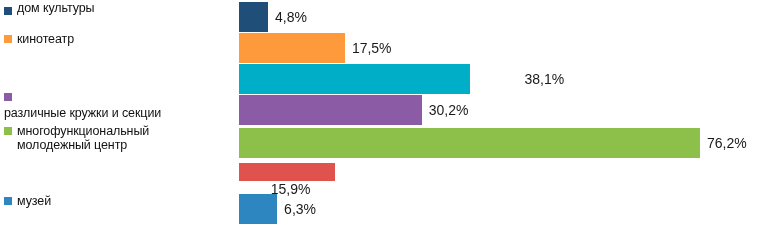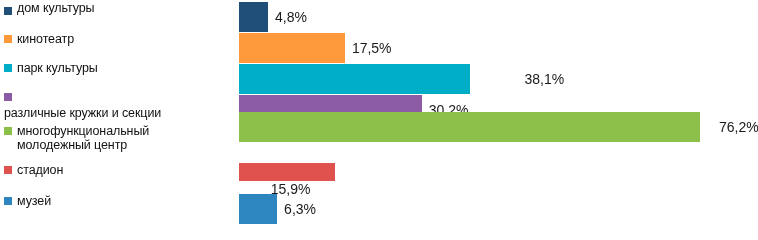--- a/index.html
+++ b/index.html
@@ -73,36 +73,28 @@
 
   <div class="legend">
     <div class="legend-item" style="top: 1px; align-items: flex-end;">
       <span class="swatch" style="background: rgb(31, 78, 121);"></span>
       <span class="legend-label">дом культуры</span>
     </div>
     <div class="legend-item" style="top: 32px;">
       <span class="swatch" style="background: rgb(255, 154, 60);"></span>
       <span class="legend-label">кинотеатр</span>
     </div>
-    <div class="legend-item" style="top: 61px;">
-      <span class="swatch" style="background: rgb(0, 174, 199);"></span>
-      <span class="legend-label">парк культуры</span>
-    </div>
     <div class="legend-item" style="top: 90px; flex-direction: column;">
       <span class="swatch" style="background: rgb(139, 91, 165);"></span>
       <span class="legend-label">различные кружки и секции</span>
     </div>
     <div class="legend-item" style="top: 124px;">
       <span class="swatch" style="background: rgb(140, 192, 74);"></span>
       <span class="legend-label">многофункциональный
 молодежный центр</span>
-    </div>
-    <div class="legend-item" style="top: 163px;">
-      <span class="swatch" style="background: rgb(224, 82, 77);"></span>
-      <span class="legend-label">стадион</span>
     </div>
     <div class="legend-item" style="top: 194px;">
       <span class="swatch" style="background: rgb(46, 134, 193);"></span>
       <span class="legend-label">музей</span>
     </div>
   </div>
 
   <div class="plot">
     <div class="bar-row" style="top: 2px; height: 30px;">
       <span class="bar" style="width: 29.04px; background: rgb(31, 78, 121);"></span>
@@ -113,21 +105,21 @@
       <span class="bar-value">17,5%</span>
     </div>
     <div class="bar-row" style="top: 64px; height: 30px; gap: 48px;">
       <span class="bar" style="width: 230.505px; background: rgb(0, 174, 199);"></span>
       <span class="bar-value">38,1%</span>
     </div>
     <div class="bar-row" style="top: 95px; height: 30px;">
       <span class="bar" style="width: 182.71px; background: rgb(139, 91, 165);"></span>
       <span class="bar-value">30,2%</span>
     </div>
-    <div class="bar-row" style="top: 112px; height: 30px; gap: 12px;">
+    <div class="bar-row" style="top: 128px; height: 30px;">
       <span class="bar" style="width: 461.01px; background: rgb(140, 192, 74);"></span>
       <span class="bar-value">76,2%</span>
     </div>
     <div class="bar-row" style="top: 163px; height: 34px; flex-direction: column;">
       <span class="bar" style="width: 96.195px; background: rgb(224, 82, 77);"></span>
       <span class="bar-value">15,9%</span>
     </div>
     <div class="bar-row" style="top: 194px; height: 30px;">
       <span class="bar" style="width: 38.115px; background: rgb(46, 134, 193);"></span>
       <span class="bar-value">6,3%</span>

